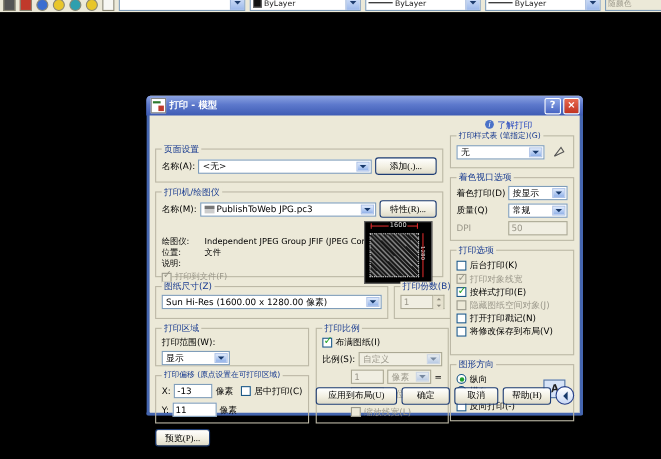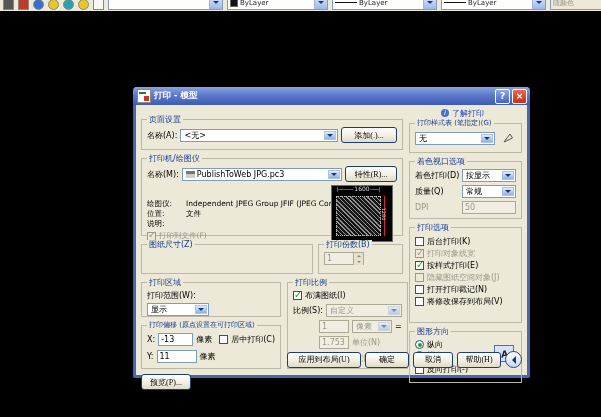--- a/index.html
+++ b/index.html
@@ -181,21 +181,21 @@
   <div class="dlg-body">
     <div class="help-row">
       <span class="info-i">i</span>
       <span class="link">了解打印</span>
     </div>
 
     <div class="cols">
 
       <div class="col-left">
 
-        <div class="grp" style="margin-top:0; height:31px">
+        <div class="grp" style="margin-top:16px; height:31px">
           <span class="grp-title">页面设置</span>
           <div class="row">
             <span class="lbl">名称(A):</span>
             <div class="combo" style="flex:1">
               <span class="c-text">&lt;无&gt;</span>
               <span class="c-arrow"></span>
             </div>
             <button class="btn" style="width:56px">添加(.)...</button>
           </div>
         </div>
@@ -233,22 +233,26 @@
               <div class="dimh"></div>
               <span class="dimh-label">1600</span>
               <div class="hatch"></div>
               <div class="dimv"></div>
               <span class="dimv-label">1280</span>
             </div>
           </div>
         </div>
 
         <div class="row" style="align-items:stretch; gap:5px">
-          <div class="grp" style="width:172px; height:30px; flex:none">
+          <div class="grp" style="width:212px; height:30px; flex:none">
             <span class="grp-title">图纸尺寸(Z)</span>
+            <div class="combo">
+              <span class="c-text">Sun Hi-Res (1600.00 x 1280.00 像素)</span>
+              <span class="c-arrow"></span>
+            </div>
           </div>
           <div class="grp" style="flex:1; height:30px">
             <span class="grp-title">打印份数(B)</span>
             <div class="spinner">
               <div class="field disabled" style="width:30px">
                 <span>1</span>
               </div>
               <div class="spin-btns">
                 <span class="spin-up"></span>
                 <span class="spin-dn"></span>

